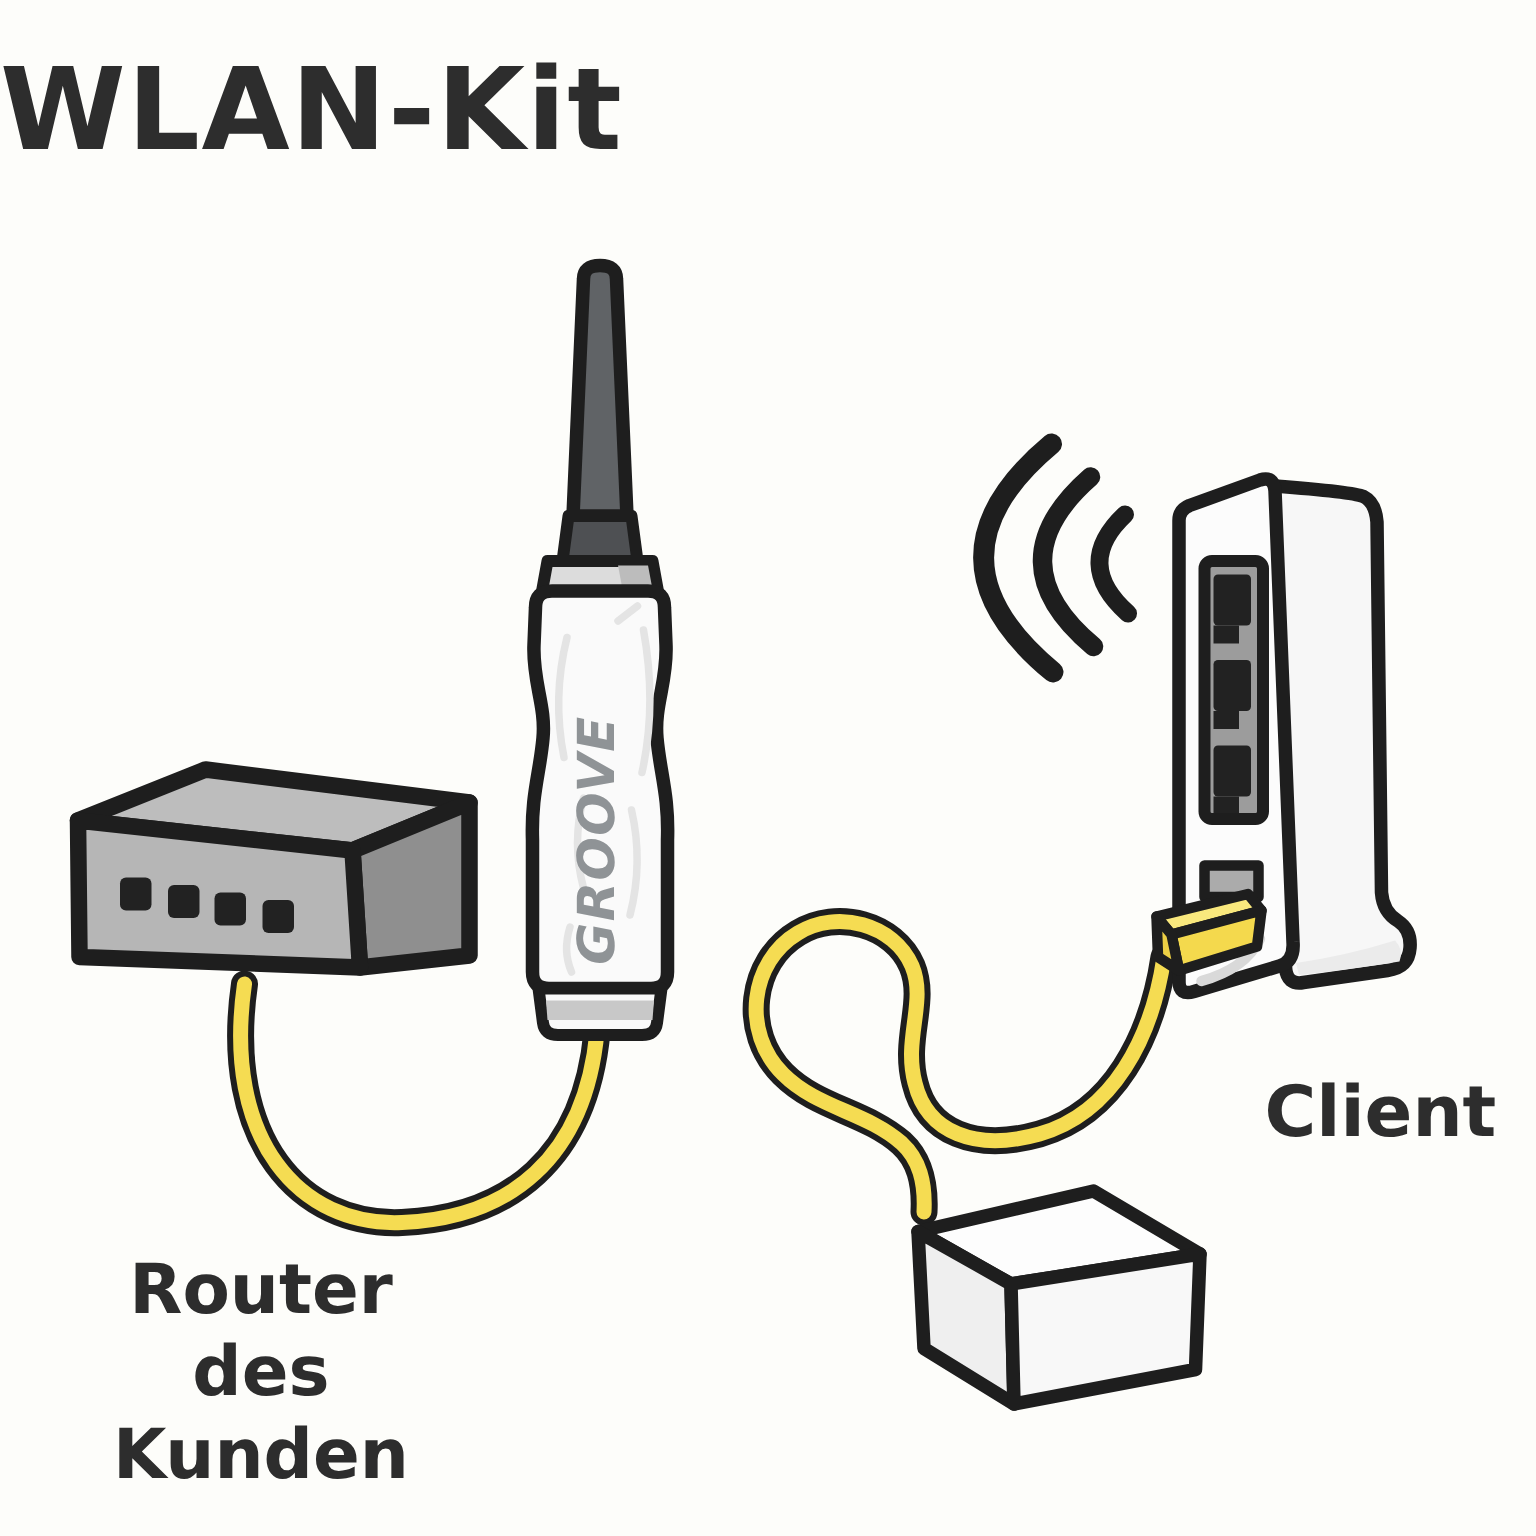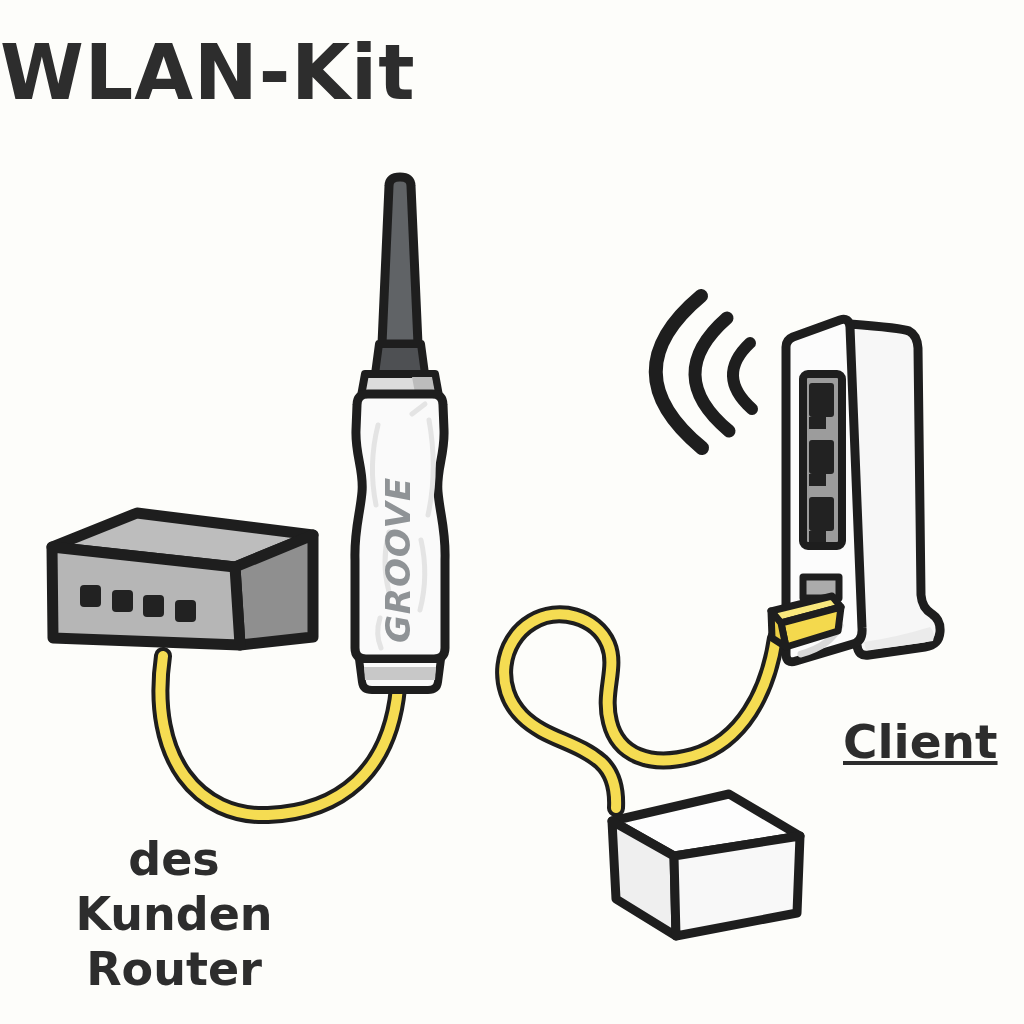--- a/index.html
+++ b/index.html
@@ -69,21 +69,20 @@
     line-height: 1.2;
     color: var(--c-text, #2d2d2d);
   }
   .client-label {
     position: absolute;
     left: 843px;
     top: 714px;
     font-size: 47px;
     font-weight: 700;
     color: var(--c-text, #2d2d2d);
-    text-decoration: underline;
   }
   .groove-label {
     position: absolute;
     left: 398px;
     top: 560px;
     transform: translate(-50%, -50%) rotate(-90deg);
     font-size: 34px;
     font-weight: 700;
     font-style: italic;
     letter-spacing: 1px;
@@ -170,19 +169,19 @@
       <path class="wifi-arc" stroke-width="12" d="M 750,343 Q 715,376 752,409"></path>
     </g>
 
   </svg>
 
   <div class="title">WLAN-Kit</div>
 
   <div class="groove-label">GROOVE</div>
 
   <div class="router-label">
+    <div>Router</div>
     <div>des Kunden</div>
-    <div>Router</div>
   </div>
 
   <div class="client-label">Client</div>
 
 </div>
 
 </body></html>

